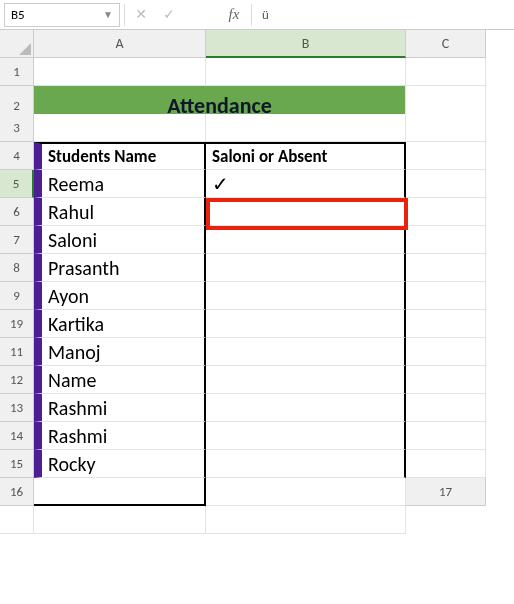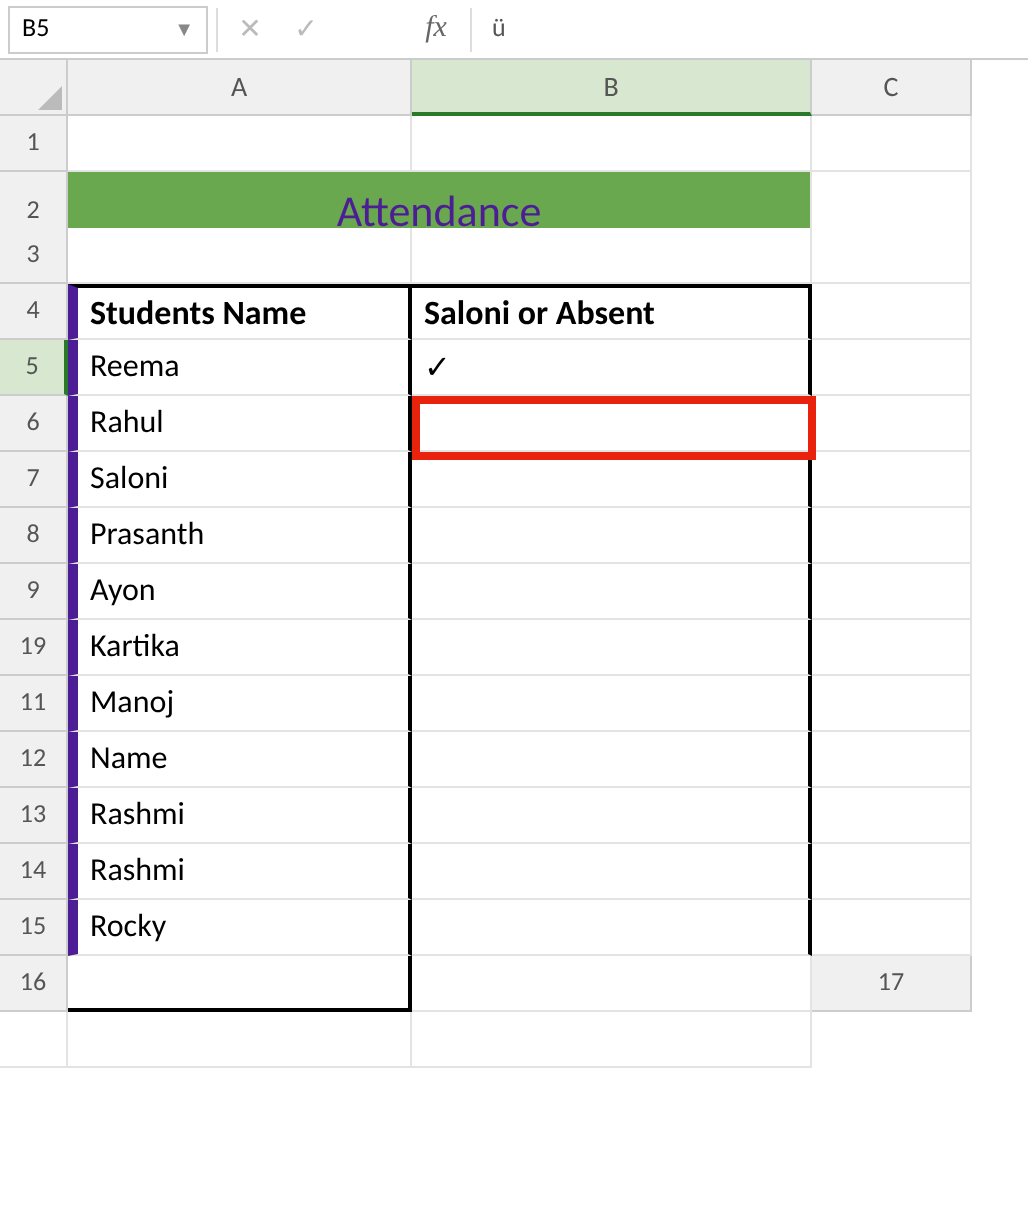--- a/index.html
+++ b/index.html
@@ -14,21 +14,21 @@
   .formula-bar {
     display: flex;
     align-items: center;
     height: 30px;
     border-bottom: 1px solid #ccc;
     background: #fff;
     padding: 2px 4px;
     gap: 4px;
   }
   .name-box {
-    width: 100px;
+    width: 116px;
     height: 24px;
     border: 1px solid #ccc;
     display: flex;
     align-items: center;
     justify-content: space-between;
     padding: 0 6px;
     font-size: 13px;
     background: #fff;
   }
   .name-box .dd { color: #888; font-size: 10px; }
@@ -113,41 +113,41 @@
     align-items: center;
     justify-content: center;
   }
   .row-head.active {
     background: #d8e8d0;
     border-right: 2px solid #2a7a2a;
   }
   .cell {
     border-right: 1px solid #e3e3e3;
     border-bottom: 1px solid #e3e3e3;
-    font-size: 16px;
+    font-size: 20px;
     padding: 0 6px;
     display: flex;
     align-items: center;
     background: #fff;
   }
   .title-merge {
     grid-column: 2 / 4;
     grid-row: 3;
     height: 40px;
     background: #6aa84f;
-    color: #4c1d95;
-    font-weight: normal;
+    color: #0f172a;
+    font-weight: bold;
     font-size: 22px;
     justify-content: center;
     border-right: 1px solid #e3e3e3;
     border-bottom: 1px solid #e3e3e3;
   }
   .row-2-head, .row-2-side, .row-2-cell { height: 40px; }
   .b-top { border-top: 2px solid #000; }
-  .b-left { border-left: 5px solid #4c1d95; }
+  .b-left { border-left: 8px solid #4c1d95; }
   .b-right { border-right: 2px solid #000 !important; }
   .b-bottom { border-bottom: 2px solid #000 !important; }
   .hdr {
     font-weight: bold;
     font-size: 17px;
   }
   .highlight {
     position: absolute;
     border: 4px solid #e8220c;
     pointer-events: none;

